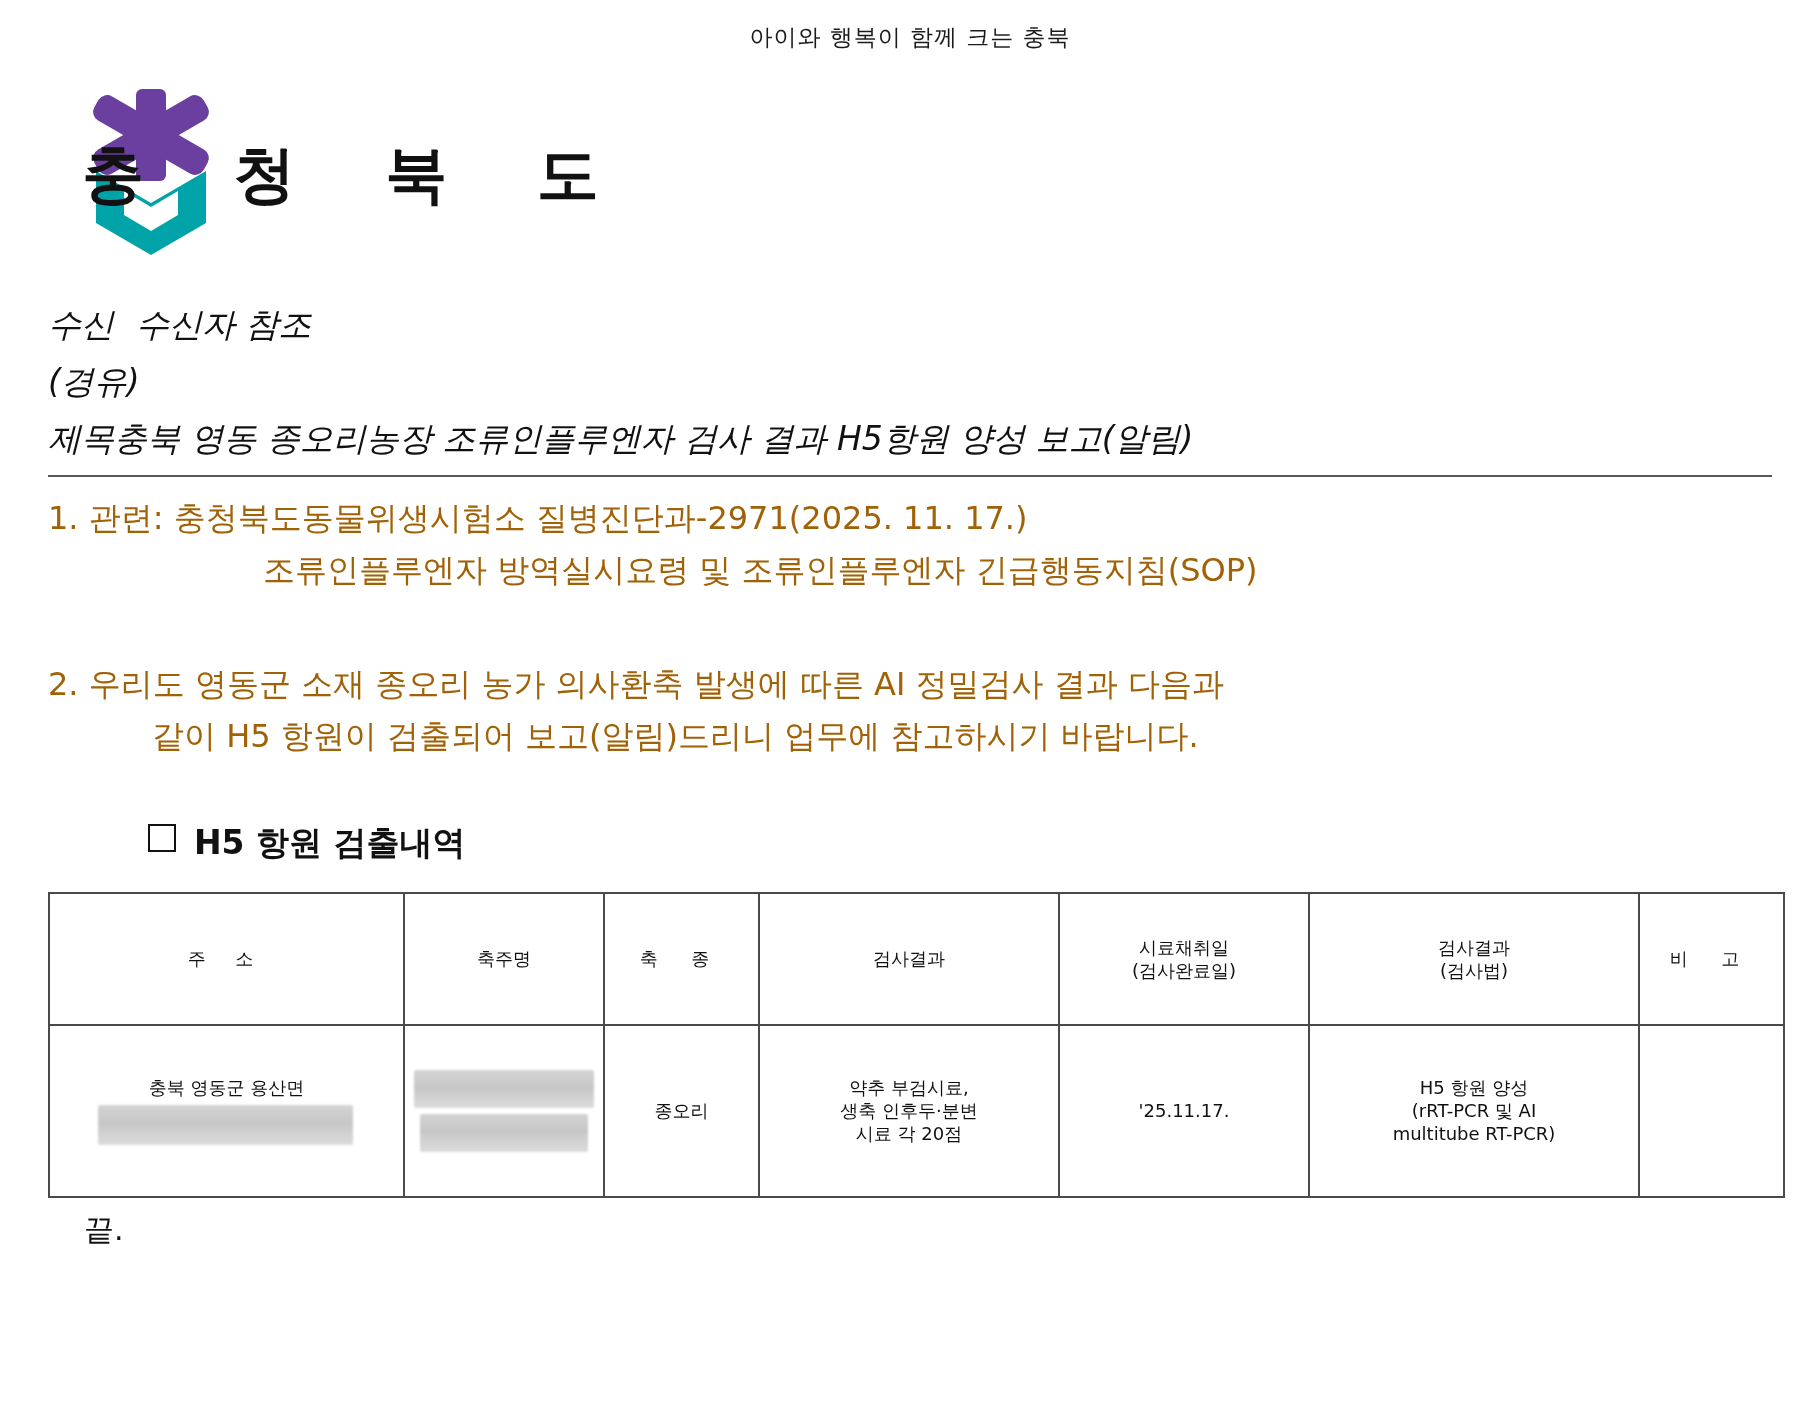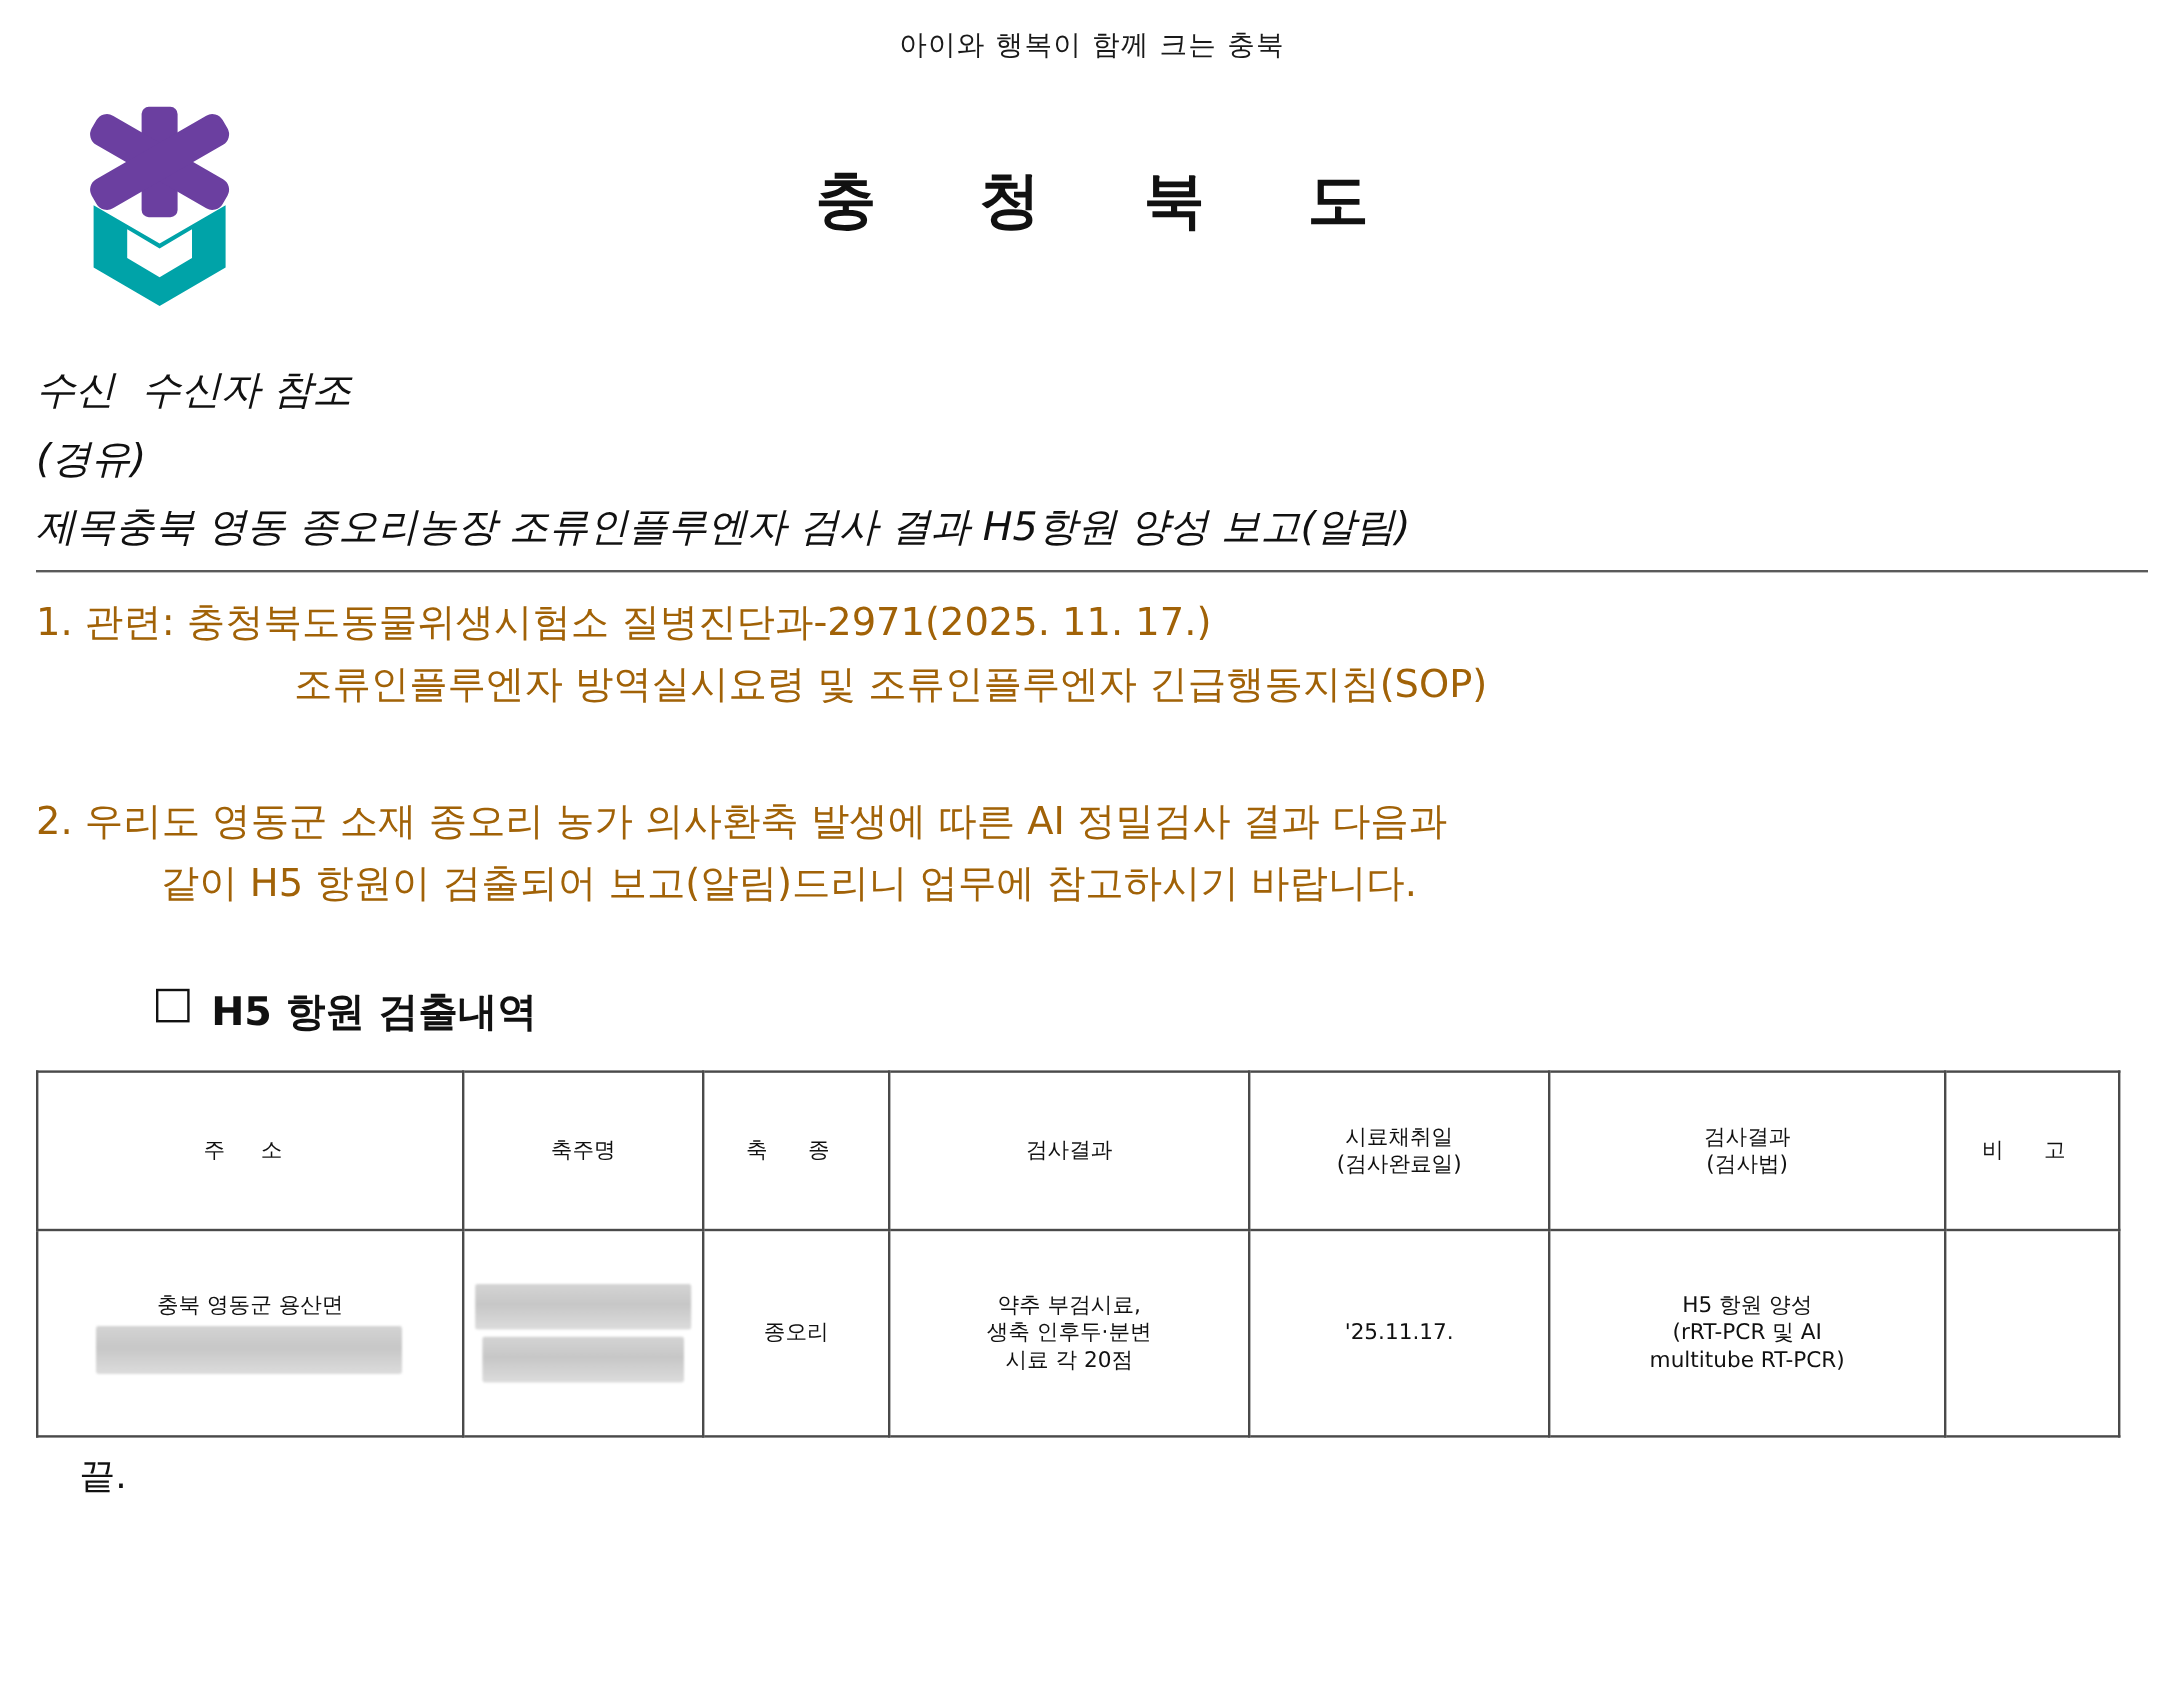--- a/index.html
+++ b/index.html
@@ -13,21 +13,21 @@
     font-family: "DejaVu Sans", "Liberation Sans", sans-serif;
     color: #1a1a1a;
     position: relative;
     overflow: hidden;
   }
   .page {
     position: relative;
     width: 1820px;
     height: 1230px;
     box-sizing: border-box;
-    padding: 0 30px;
+    padding: 0 48px;
   }
 
   
   .slogan {
     text-align: center;
     font-size: 23px;
     letter-spacing: 1px;
     padding-top: 22px;
     color: #1a1a1a;
   }
@@ -40,22 +40,21 @@
     left: 28px;
     top: 22px;
     width: 150px;
     height: 180px;
   }
   .org-title {
     position: absolute;
     left: 0;
     right: 0;
     top: 80px;
-    text-align: center;
-    font-size: 51px;
+    font-size: 62px;
     font-weight: 700;
     letter-spacing: 34px;
     text-indent: 34px;
     color: #111;
   }
   .brand-logo {
     position: absolute;
     right: 40px;
     top: 40px;
     width: 230px;

